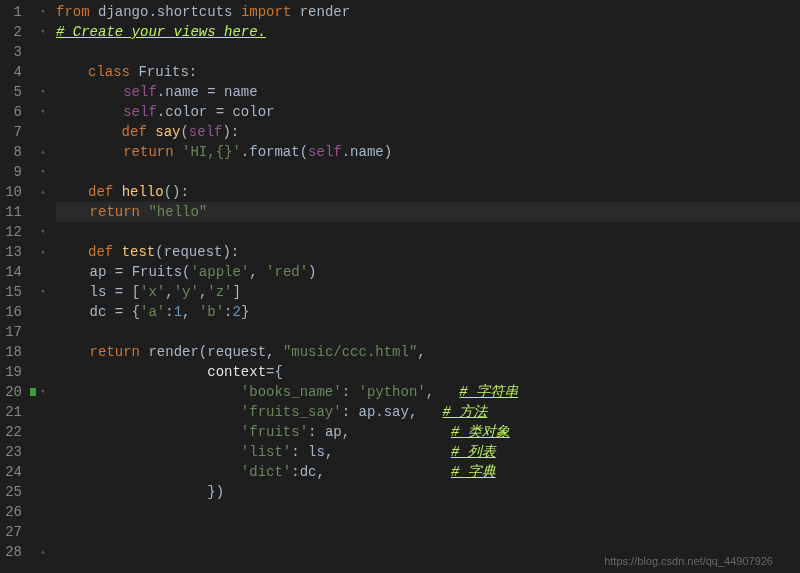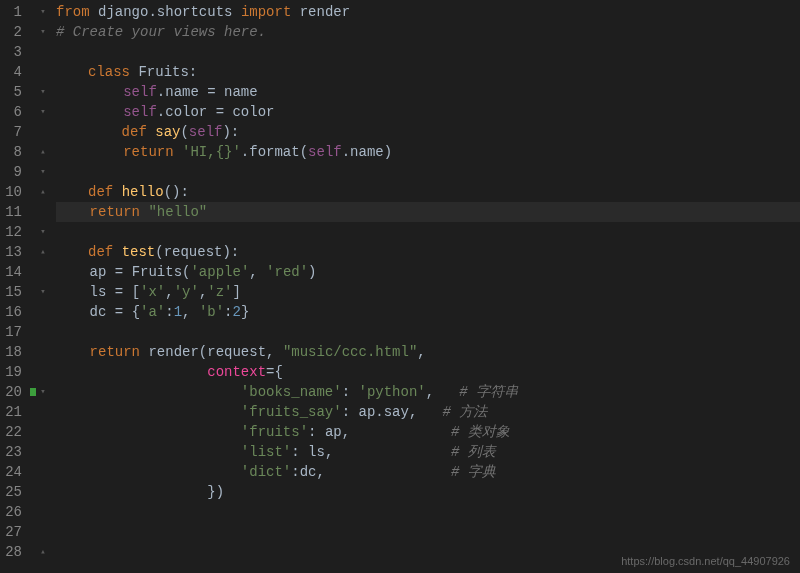--- a/index.html
+++ b/index.html
@@ -74,31 +74,31 @@
   }
   .line.current {
     background: #2a2a2a;
   }
   .kw { color: #cc7832; }
   .def { color: #cc7832; margin-left: 32px; }
   .fn { color: #ffc66d; }
   .cls { color: #a9b7c6; }
   .str { color: #6a8759; }
   .num { color: #6897bb; }
-  .cmt { color: #737373; font-style: italic; }
+  .cmt { color: #bef264; font-style: italic; text-decoration: underline; }
   .slf { color: #94558d; }
   .par { color: #a9b7c6; }
   .ident { color: #a9b7c6; }
   .op { color: #a9b7c6; }
   .pun { color: #a9b7c6; }
-  .kwarg { color: #ec4899; }
+  .kwarg { color: #e5e5e5; }
   .watermark {
     position: absolute;
     bottom: 6px;
-    right: 10px;
+    right: 27px;
     color: #888;
     font-size: 11px;
     font-family: Arial, sans-serif;
     opacity: 0.7;
   }
 </style>
 </head>
 <body>
 
 <div class="editor">

